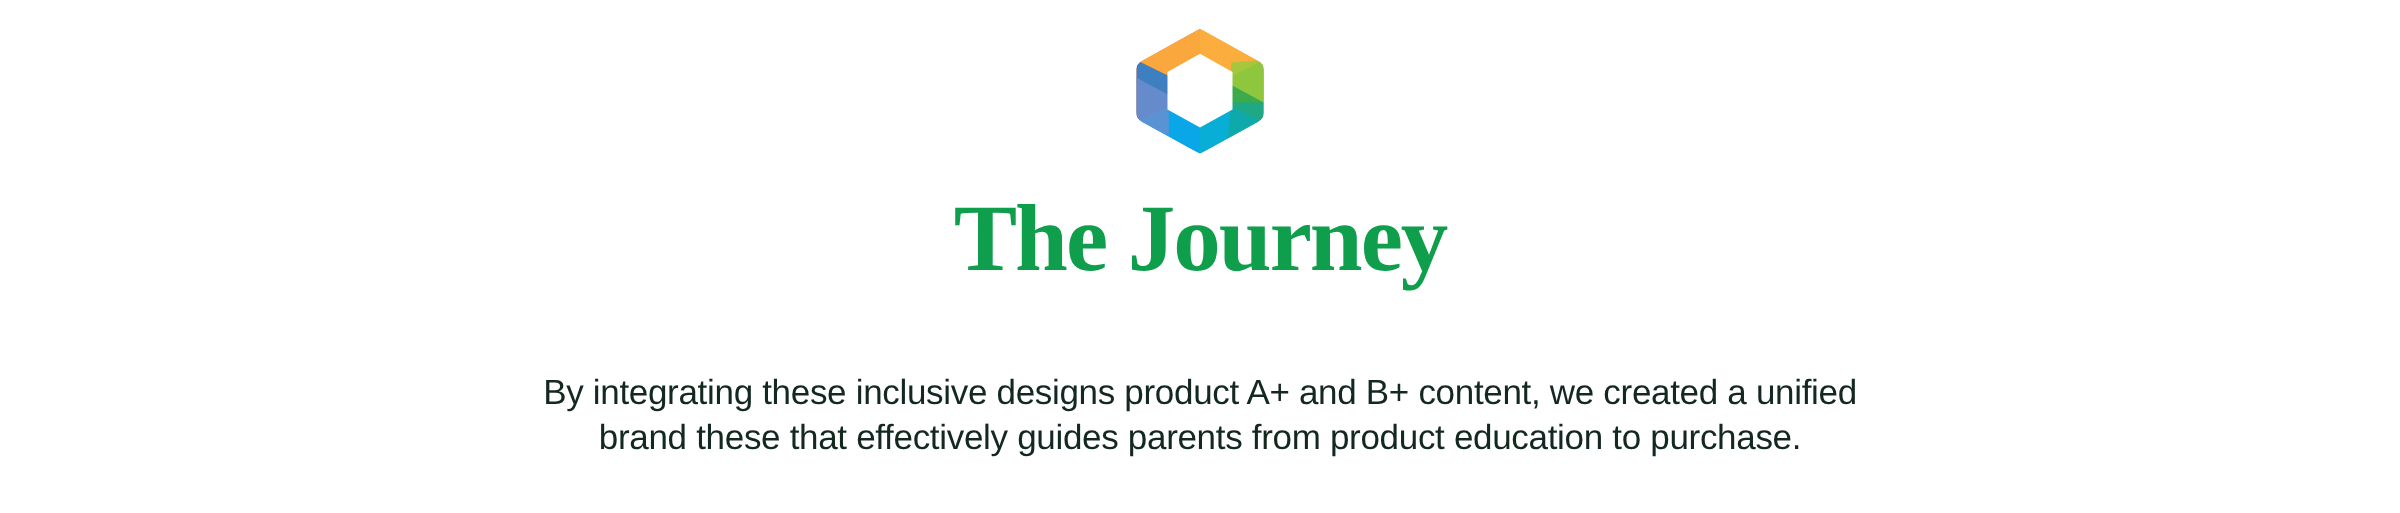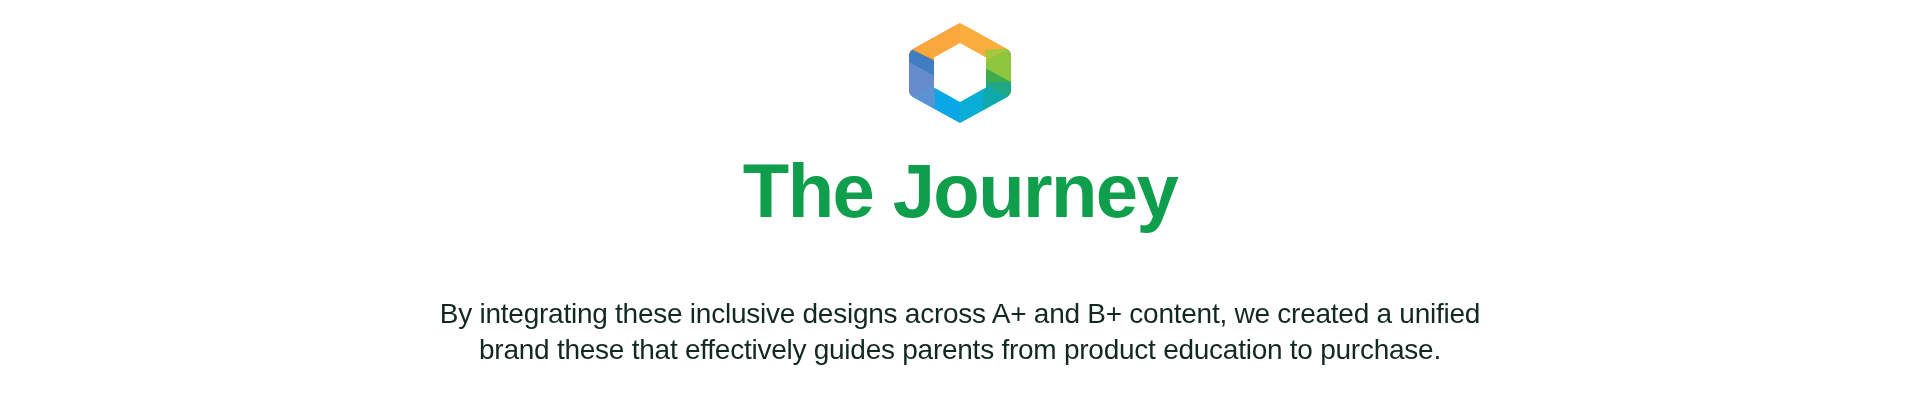--- a/index.html
+++ b/index.html
@@ -41,21 +41,21 @@
   
   .title-wrap {
     position: absolute;
     left: 0;
     right: 0;
     top: 150px;
     text-align: center;
   }
   .page-title {
     margin: 0;
-    font-family: Liberation Sans, sans-serif;
+    font-family: Liberation Serif, serif;
     font-size: 76px;
     font-weight: 700;
     line-height: 1.08;
     letter-spacing: -1.6px;
     color: #0f9e4b;
     white-space: nowrap;
   }
 
   
   .subtitle-wrap {
@@ -117,18 +117,18 @@
       </g>
     </svg>
   </div>
 
   <div class="title-wrap">
     <h1 class="page-title">The Journey</h1>
   </div>
 
   <div class="subtitle-wrap">
     <p class="page-subtitle">
-      <span class="subtitle-line">By integrating these inclusive designs across A+ and B+ content, we created a unified</span>
+      <span class="subtitle-line">By integrating these inclusive designs product A+ and B+ content, we created a unified</span>
       <span class="subtitle-line">brand these that effectively guides parents from product education to purchase.</span>
     </p>
   </div>
 
 </div>
 
 </body></html>

